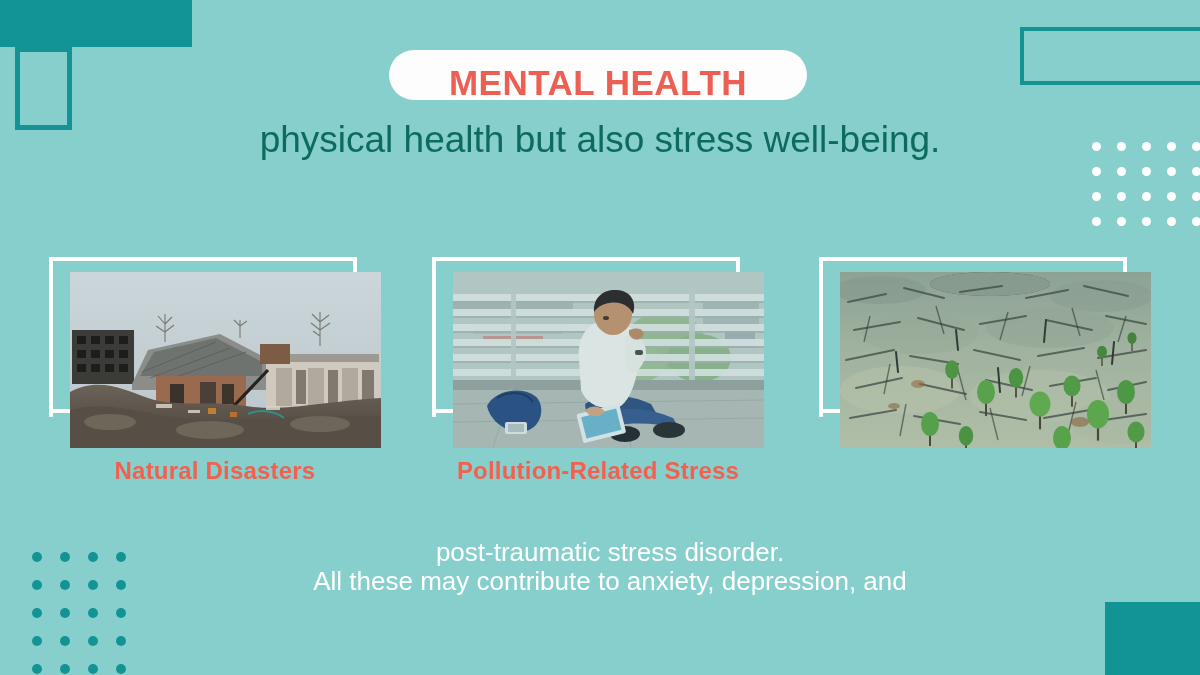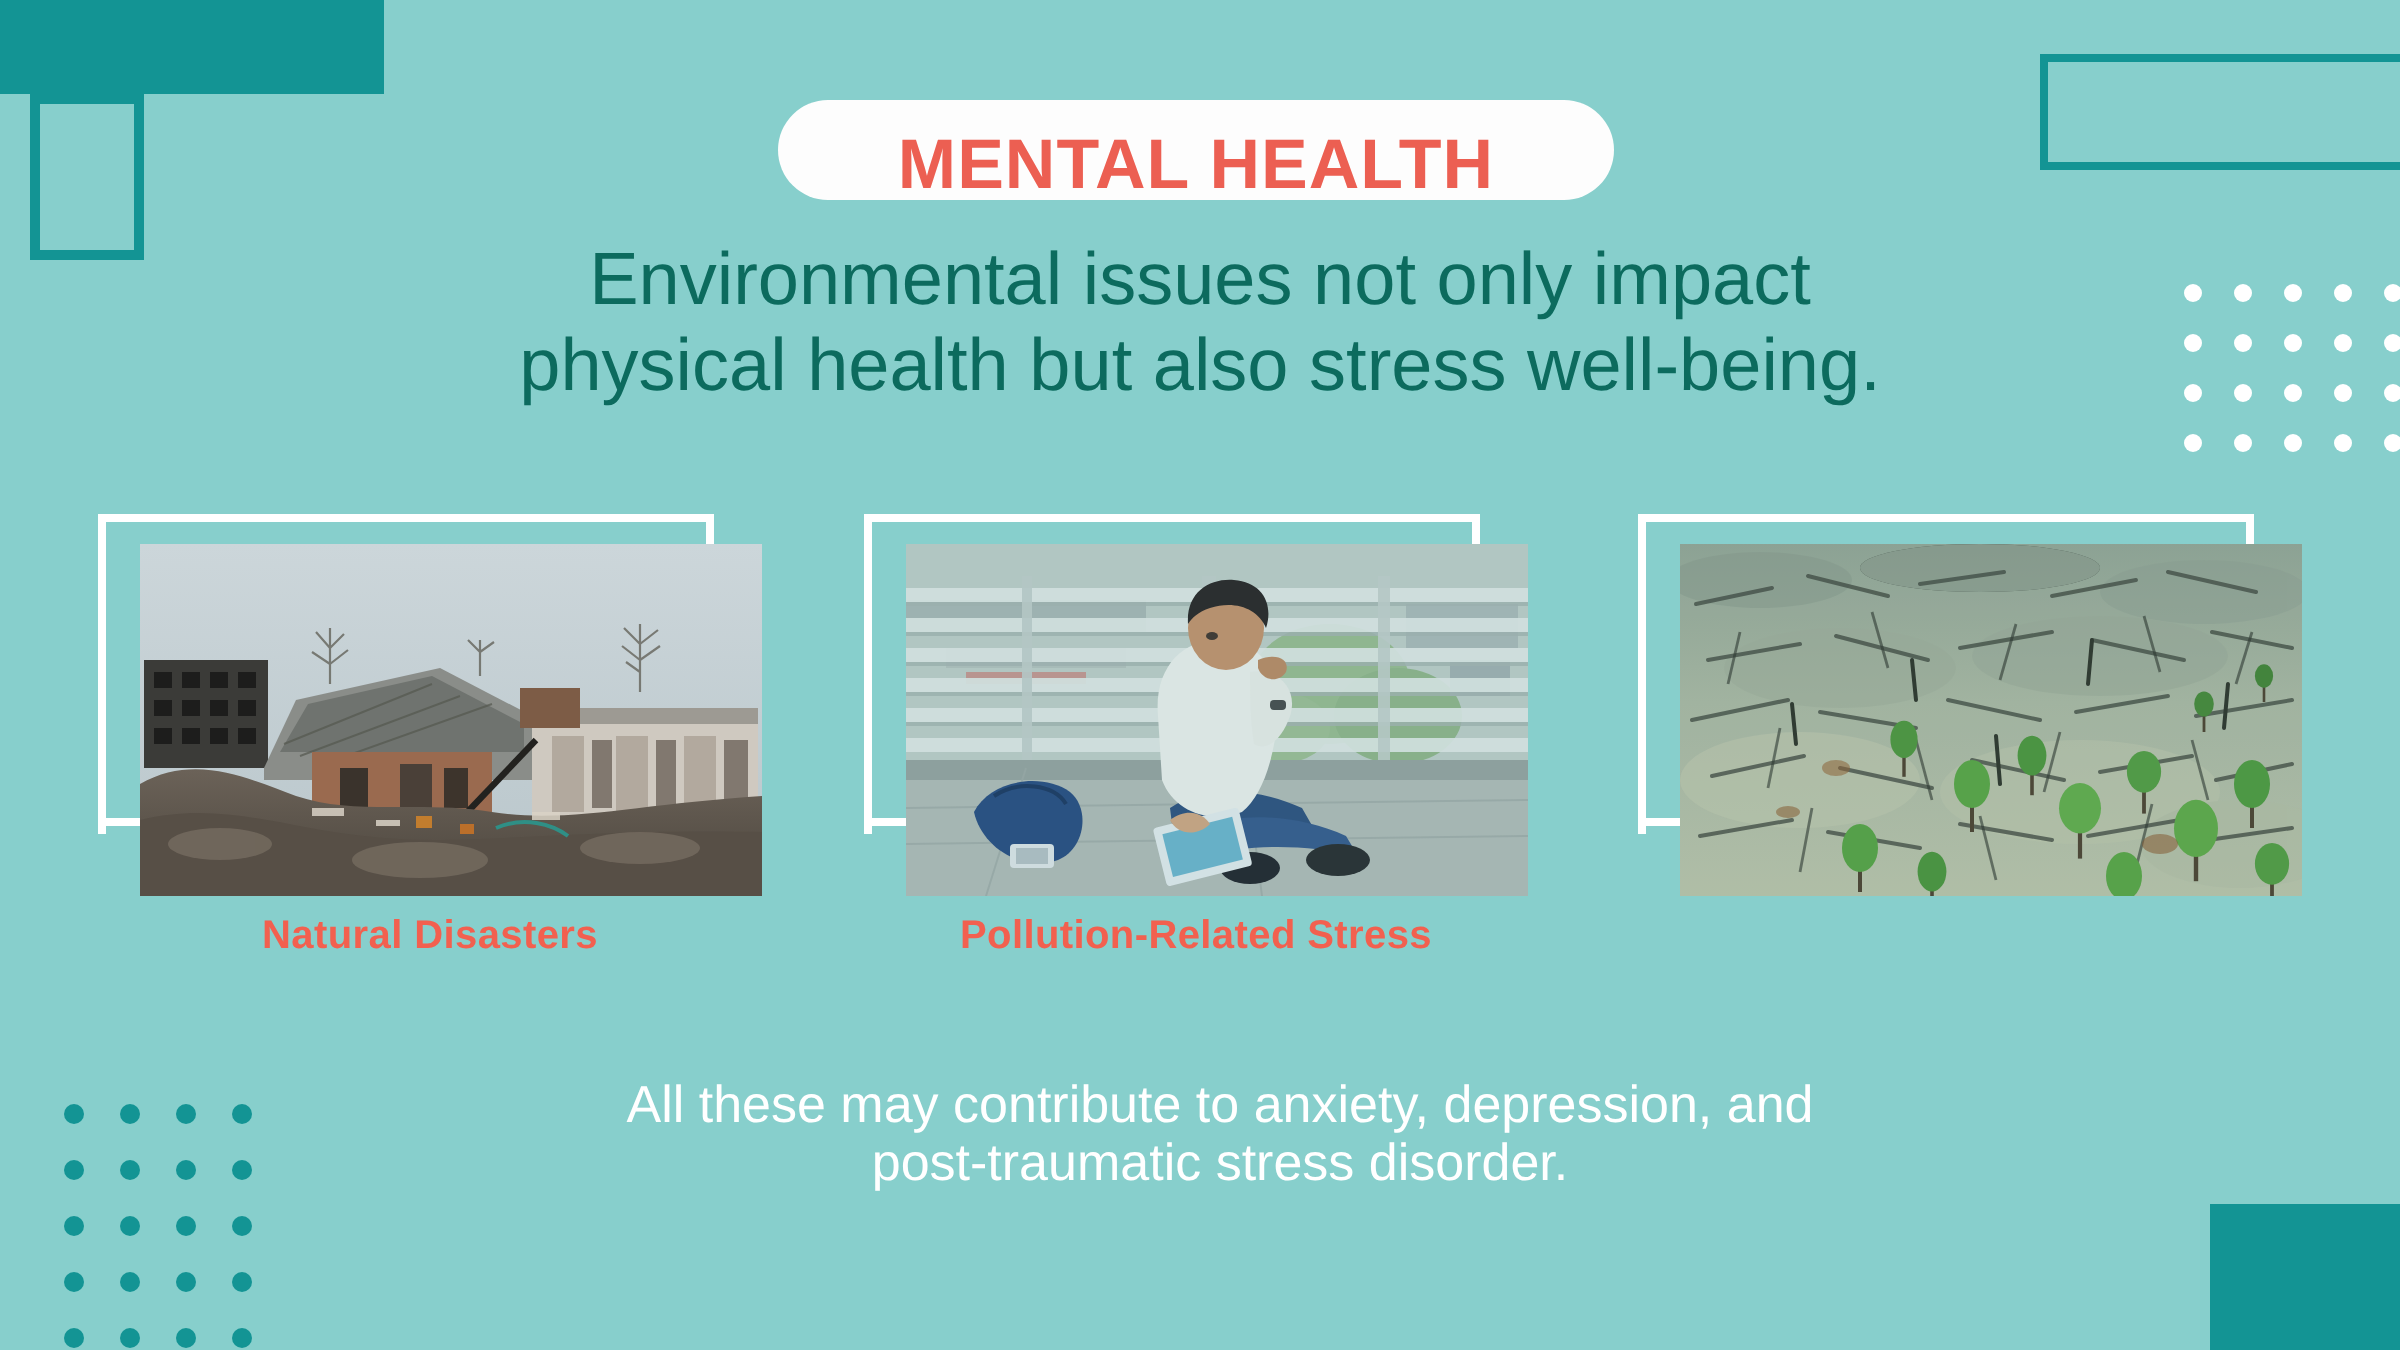--- a/index.html
+++ b/index.html
@@ -143,21 +143,21 @@
     background: #9fb4b8;
   }
   .photo svg { display: block; width: 100%; height: 100%; }
 
   .caption {
     position: absolute;
     left: 0; top: 200px;
     width: 332px;
     text-align: center;
     color: #f2604f;
-    font-size: 20px;
+    font-size: 24px;
     font-weight: bold;
     letter-spacing: 0.2px;
   }
   .card-3 .caption { width: 340px; }
 
   
   .footer {
     position: absolute;
     left: 260px; top: 538px;
     width: 700px;
@@ -223,21 +223,20 @@
       <span class="dot"></span>
       <span class="dot"></span>
 
   </div>
 
   <div class="title-badge">
     <span class="title-badge-text">MENTAL HEALTH</span>
   </div>
 
   <div class="subtitle">
-    <span class="ln">Environmental issues not only impact</span>
     <span class="ln">physical health but also stress well-being.</span>
   </div>
 
   <div class="card card-1">
     <div class="frame"></div>
     <div class="photo">
       <svg viewBox="0 0 311 176" preserveAspectRatio="none">
         <defs>
           <linearGradient id="sky1" x1="0" y1="0" x2="0" y2="1">
             <stop offset="0%" stop-color="#ccd6da"></stop>
@@ -540,17 +539,17 @@
           <ellipse cx="240" cy="150" rx="9" ry="5" fill="#8a5a32"></ellipse>
           <ellipse cx="78" cy="112" rx="7" ry="4" fill="#946235"></ellipse>
           <ellipse cx="54" cy="134" rx="6" ry="3" fill="#8c5c30"></ellipse>
         </g>
         <rect x="0" y="0" width="311" height="176" fill="#3a7f72" opacity="0.07"></rect>
       </svg>
     </div>
   </div>
 
   <div class="footer">
+    <span class="ln">post-traumatic stress disorder.</span>
     <span class="ln">All these may contribute to anxiety, depression, and</span>
-    <span class="ln">post-traumatic stress disorder.</span>
   </div>
 
 </div>
 
 </body></html>

